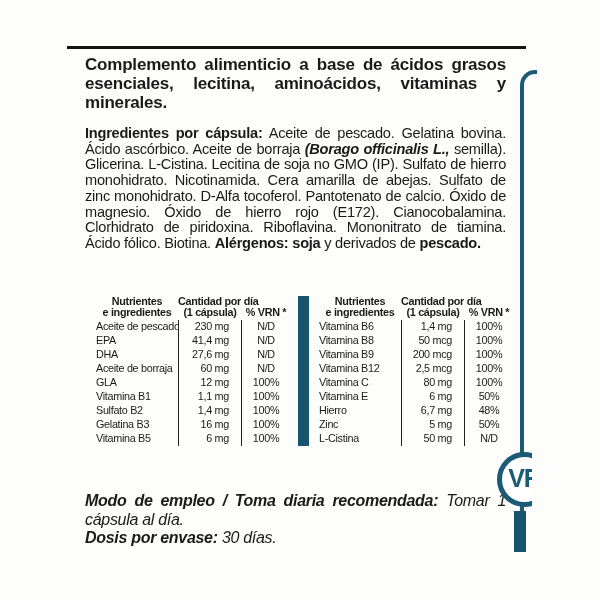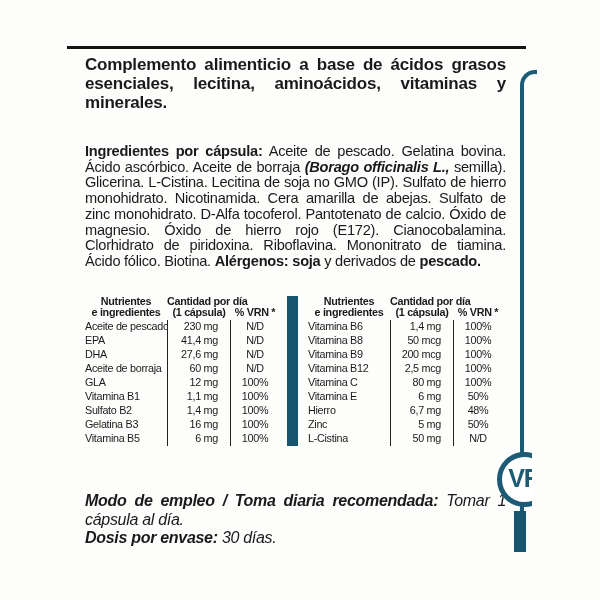--- a/index.html
+++ b/index.html
@@ -1,22 +1,22 @@
 <!DOCTYPE html>
 <html><head>
 <meta charset="utf-8">
 <style>
   html,body{margin:0;padding:0;}
   body{width:600px;height:600px;background:#fdfdfc;font-family:"Liberation Sans",sans-serif;color:#1a1a1a;overflow:hidden;}
   .canvas{position:relative;width:600px;height:472px;}
   .topline{position:absolute;left:67px;top:46px;width:459px;height:2.5px;background:#141414;}
   .intro{position:absolute;left:85px;top:55px;width:421px;margin:0;font-size:17px;line-height:19px;font-weight:bold;text-align:justify;letter-spacing:-0.2px;}
-  .ingredients{position:absolute;left:85px;top:144px;width:421px;margin:0;font-size:14.6px;line-height:15.7px;text-align:justify;letter-spacing:-0.25px;}
+  .ingredients{position:absolute;left:85px;top:126px;width:421px;margin:0;font-size:14.6px;line-height:15.7px;text-align:justify;letter-spacing:-0.25px;}
   .ingredients b.latin{font-style:italic;}
-  .tablewrap{position:absolute;left:85px;top:296px;display:flex;align-items:stretch;}
+  .tablewrap{position:absolute;left:96px;top:296px;display:flex;align-items:stretch;}
   .ntable{width:194px;}
   .thead{display:grid;grid-template-columns:82px 64px 48px;font-weight:bold;font-size:10.8px;line-height:11.2px;letter-spacing:-0.3px;align-items:end;}
   .thead .hc{text-align:center;white-space:nowrap;}
   .trows{margin-top:2px;}
   .trow{display:grid;grid-template-columns:82px 64px 48px;font-size:10.8px;line-height:13.9px;letter-spacing:-0.3px;}
   .tname{white-space:nowrap;overflow:hidden;}
   .tamt{text-align:right;padding-right:12px;border-left:1.2px solid #222;border-right:1.2px solid #222;white-space:nowrap;}
   .tvrn{text-align:center;white-space:nowrap;}
   .midbar{width:11px;background:#17546d;margin:0 10px 0 8px;}
   .footnote{position:absolute;left:85px;top:459px;margin:0;font-size:13px;font-weight:bold;letter-spacing:-0.3px;}

